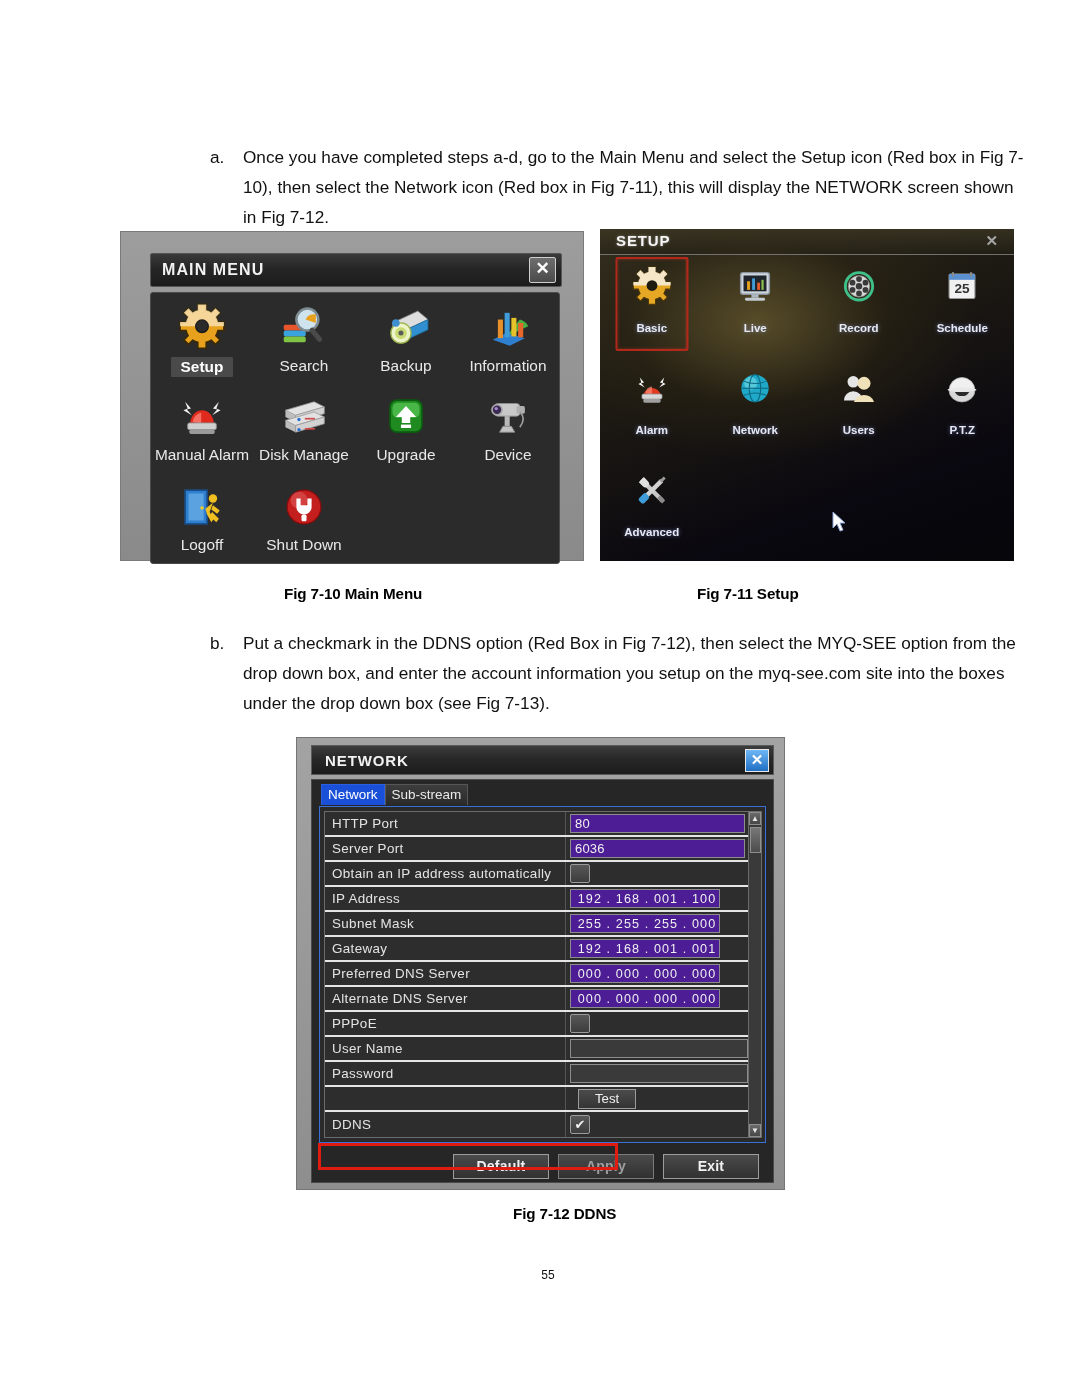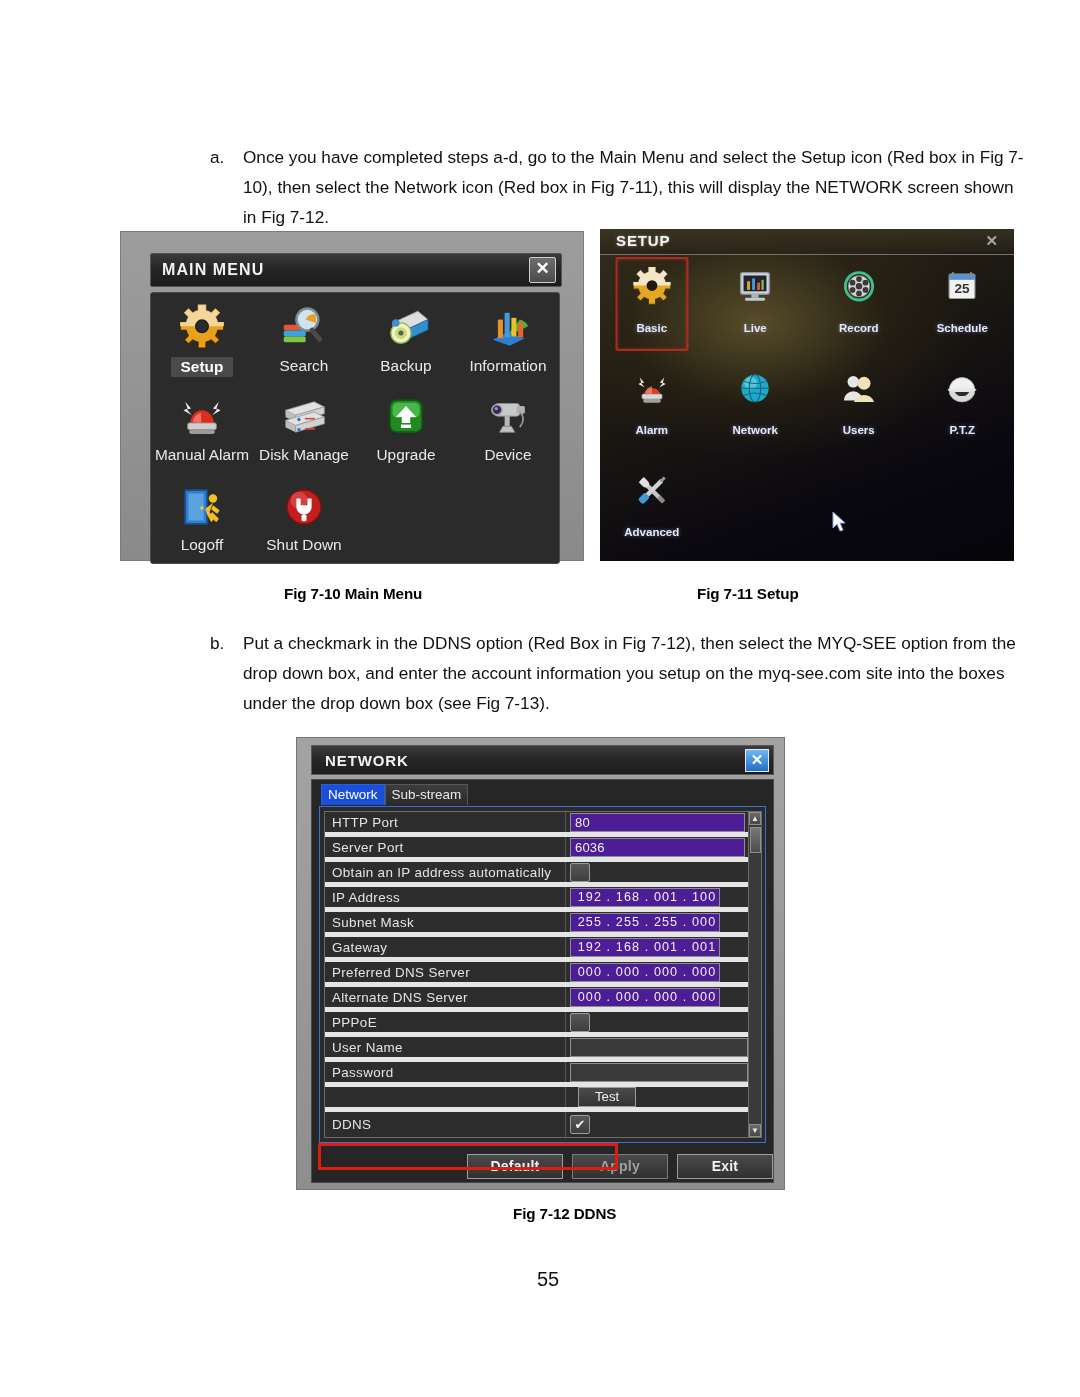--- a/index.html
+++ b/index.html
@@ -51,21 +51,21 @@
   #cap-710 { left: 284px; top: 585px; }
   #cap-711 { left: 697px; top: 585px; }
   #cap-712 { left: 513px; top: 1205px; }
 
   #page-number {
     position: absolute;
     left: 16px;
     right: 0;
     top: 1268px;
     text-align: center;
-    font-size: 20px;
+    font-size: 12px;
     color: #111;
   }
 
   
   #fig-main-menu {
     position: absolute;
     left: 120px;
     top: 231px;
     width: 464px;
     height: 330px;
@@ -275,21 +275,21 @@
     border-right: none;
     display:flex;
     flex-direction: column;
     background:#2d2d2d;
     box-sizing:border-box;
   }
   .nw-row {
     display:flex;
     align-items:center;
     height: 25.4px;
-    border-bottom: 5px solid #e5e5e5;
+    border-bottom: 2px solid #e5e5e5;
     box-sizing: border-box;
     position: relative;
   }
   .nw-row:last-child { border-bottom: none; }
   .nw-label {
     width: 241px;
     color:#e4e4e4;
     font-size:13.4px;
     padding-left: 7px;
     letter-spacing:.35px;
@@ -380,21 +380,21 @@
     width: 300px;
     height: 27px;
     border: 3px solid #e01b12;
     box-sizing: border-box;
     z-index: 5;
   }
   .nw-footer {
     position:absolute;
     left:0; right:0; bottom:3px;
     display:flex; justify-content:flex-end;
-    padding-right:0;
+    padding-right:14px;
     gap: 9px;
   }
   .nw-btn {
     min-width: 74px;
     text-align:center;
     padding: 3px 10px 4px 10px;
     background: linear-gradient(180deg,#4a4a4a,#313131);
     border:1px solid #9d9d9d;
     color:#f1f1f1;
     font-size:14px;

